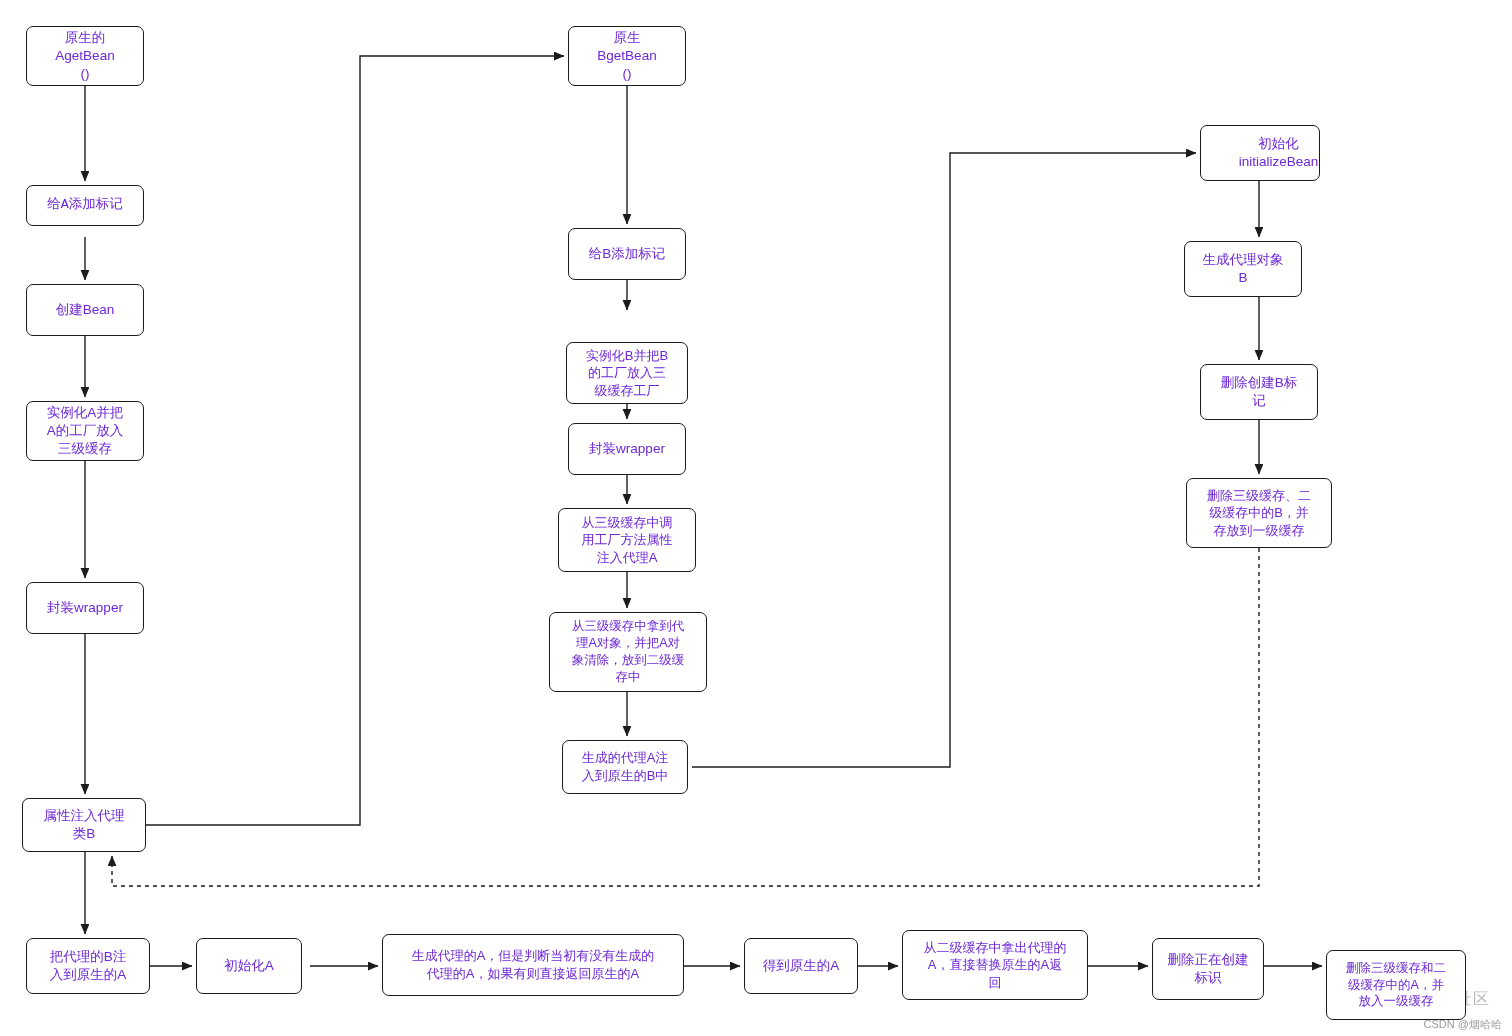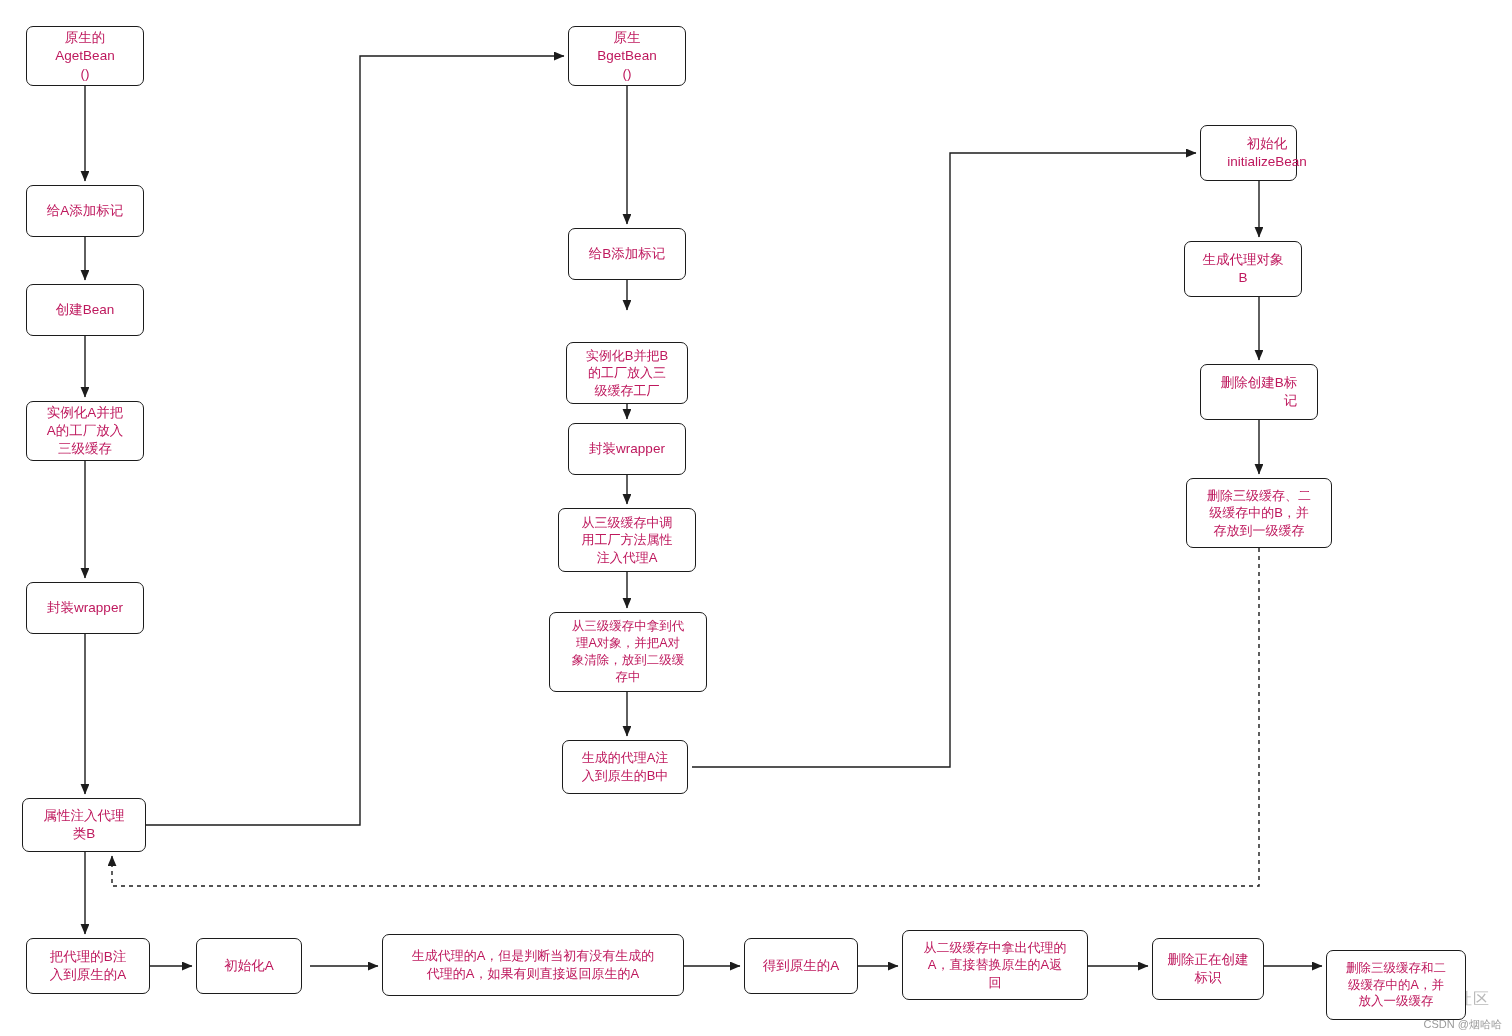--- a/index.html
+++ b/index.html
@@ -23,21 +23,21 @@
     width: 1512px;
     height: 1036px;
     pointer-events: none;
   }
   .node {
     position: absolute;
     box-sizing: border-box;
     border: 1.4px solid #1c1c1c;
     border-radius: 7px;
     background: #ffffff;
-    color: #be185d;
+    color: #6d28d9;
     display: flex;
     align-items: center;
     justify-content: center;
     text-align: center;
     font-size: 13.5px;
     line-height: 1.35;
     padding: 3px 5px;
     white-space: pre-line;
     z-index: 2;
   }
@@ -104,21 +104,21 @@
     </g>
     <g fill="none" stroke="#1c1c1c" stroke-width="1.4" stroke-dasharray="4,4" marker-end="url(#arrow)">
 
       <path d="M1259,548 L1259,886 L112,886 L112,856"></path>
     </g>
   </svg>
 
   <div class="node" style="left:26px;  top:26px;  width:118px; height:60px;">原生的
 AgetBean
 ()</div>
-  <div class="node" style="left:26px;  top:185px; width:118px; height:52px;">给A添加标记</div>
+  <div class="node" style="left:26px;  top:185px; width:118px; height:41px;font-family:Liberation Mono, monospace;">给A添加标记</div>
   <div class="node" style="left:26px;  top:284px; width:118px; height:52px;">创建Bean</div>
   <div class="node" style="left:26px;  top:401px; width:118px; height:60px;">实例化A并把
 A的工厂放入
 三级缓存</div>
   <div class="node" style="left:26px;  top:582px; width:118px; height:52px;">封装wrapper</div>
   <div class="node" style="left:22px;  top:798px; width:124px; height:54px;">属性注入代理
 类B</div>
 
   <div class="node" style="left:568px; top:26px;  width:118px; height:60px;">原生
 BgetBean
@@ -131,25 +131,25 @@
   <div class="node" style="left:558px; top:508px; width:138px; height:64px; font-size:13px;">从三级缓存中调
 用工厂方法属性
 注入代理A</div>
   <div class="node" style="left:549px; top:612px; width:158px; height:80px; font-size:12.5px;">从三级缓存中拿到代
 理A对象，并把A对
 象清除，放到二级缓
 存中</div>
   <div class="node" style="left:562px; top:740px; width:126px; height:54px; font-size:13px;">生成的代理A注
 入到原生的B中</div>
 
-  <div class="node" style="left:1200px; top:125px; width:97px; height:56px;padding-left:42px;">初始化
+  <div class="node" style="left:1200px; top:125px; width:120px; height:56px;padding-left:42px;">初始化
 initializeBean</div>
   <div class="node" style="left:1184px; top:241px; width:118px; height:56px;">生成代理对象
 B</div>
-  <div class="node" style="left:1200px; top:364px; width:118px; height:56px;text-align:right;">删除创建B标
+  <div class="node" style="left:1200px; top:364px; width:118px; height:56px;">删除创建B标
 记</div>
   <div class="node" style="left:1186px; top:478px; width:146px; height:70px; font-size:13px;">删除三级缓存、二
 级缓存中的B，并
 存放到一级缓存</div>
 
   <div class="node" style="left:26px;   top:938px; width:124px; height:56px;text-align:center;">把代理的B注
 入到原生的A</div>
   <div class="node" style="left:196px;  top:938px; width:106px; height:56px;">初始化A</div>
   <div class="node" style="left:382px;  top:934px; width:302px; height:62px; font-size:13px;">生成代理的A，但是判断当初有没有生成的
 代理的A，如果有则直接返回原生的A</div>

